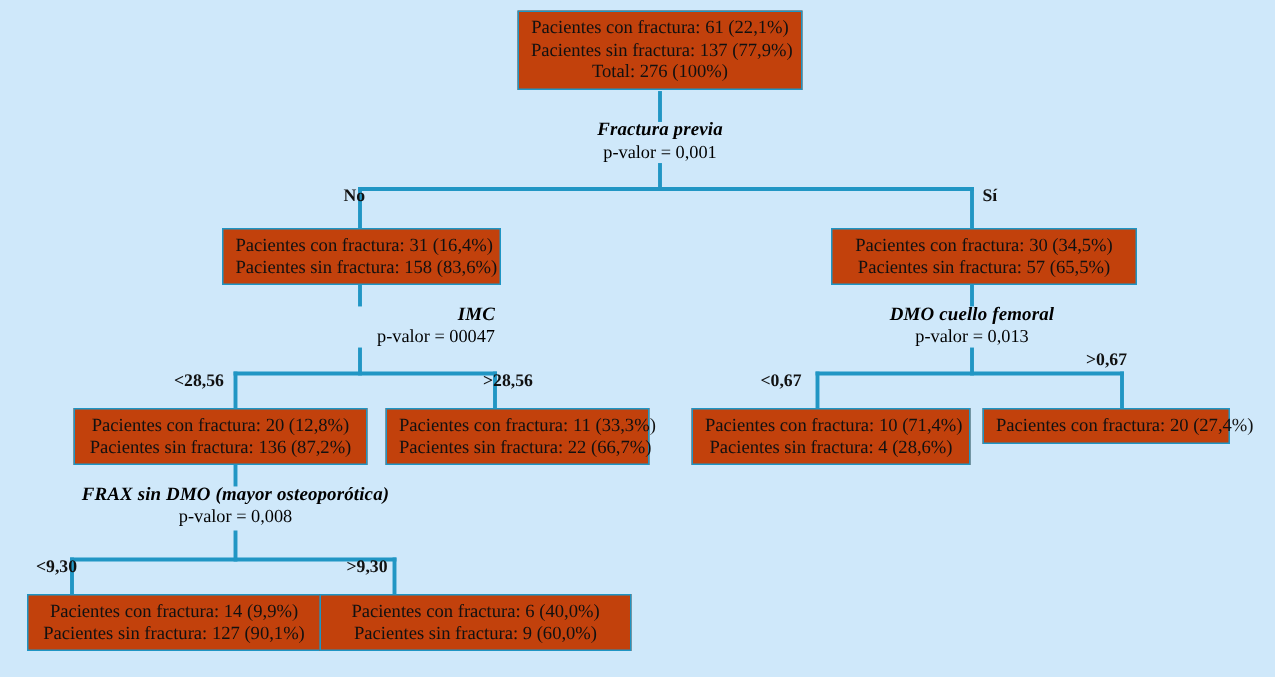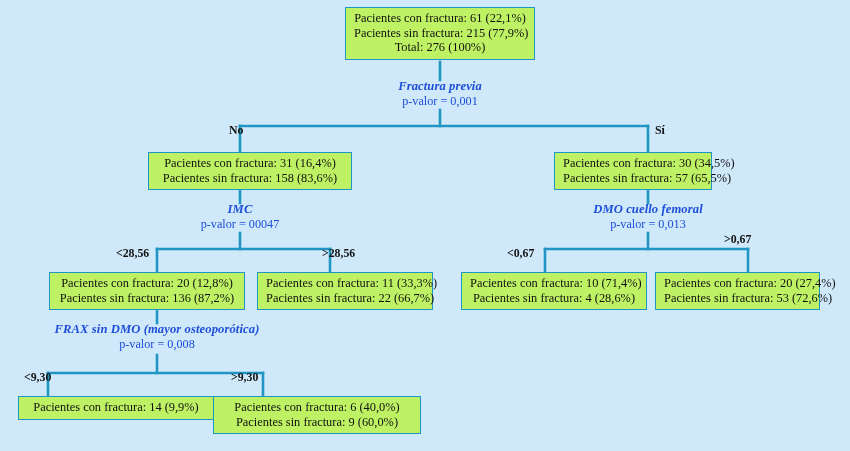--- a/index.html
+++ b/index.html
@@ -7,37 +7,37 @@
     width:850px;height:451px;
     background:#cfe8fa;
     font-family:"Liberation Serif","DejaVu Serif",serif;
     position:relative;overflow:hidden;
   }
   #tree{position:absolute;inset:0;}
   svg.edges{position:absolute;left:0;top:0;width:850px;height:451px;pointer-events:none;}
 
   .node{
     position:absolute;
-    background:#bef264;
+    background:#c2410c;
     border:1.6px solid #1e95c4;
     box-sizing:border-box;
     padding:3px 8px 4px 8px;
     text-align:center;
     line-height:1.18;
     font-size:12.4px;
     color:#111;
     white-space:nowrap;
   }
   .node .row{display:block;}
 
   .split{
     position:absolute;
     text-align:center;
     white-space:nowrap;
-    color:#1d4ed8;
+    color:#000000;
   }
   .split .var{
     display:block;
     font-weight:bold;
     font-style:italic;
     font-size:12.6px;
     letter-spacing:.1px;
   }
   .split .pval{
     display:block;
@@ -83,43 +83,43 @@
       <line x1="157" y1="308" x2="157" y2="323"></line>
       <line x1="157" y1="355" x2="157" y2="373"></line>
       <line x1="48" y1="373" x2="263" y2="373"></line>
       <line x1="48" y1="373" x2="48" y2="396"></line>
       <line x1="263" y1="373" x2="263" y2="396"></line>
     </g>
   </svg>
 
   <div class="node" style="left:345px;top:7px;width:190px;">
     <span class="row">Pacientes con fractura: 61 (22,1%)</span>
-    <span class="row">Pacientes sin fractura: 215 (77,9%)</span>
+    <span class="row">Pacientes sin fractura: 137 (77,9%)</span>
     <span class="row">Total: 276 (100%)</span>
   </div>
 
   <div class="split" style="left:340px;top:79px;width:200px;">
     <span class="var">Fractura previa</span>
     <span class="pval">p-valor = 0,001</span>
   </div>
 
   <div class="blabel" style="left:229px;top:123px;">No</div>
   <div class="blabel" style="left:655px;top:123px;font-family:Liberation Serif, serif;">Sí</div>
 
-  <div class="node" style="left:148px;top:152px;width:204px;">
+  <div class="node" style="left:148px;top:152px;width:186px;">
     <span class="row">Pacientes con fractura: 31 (16,4%)</span>
     <span class="row">Pacientes sin fractura: 158 (83,6%)</span>
   </div>
 
-  <div class="node" style="left:554px;top:152px;width:158px;">
+  <div class="node" style="left:554px;top:152px;width:204px;">
     <span class="row">Pacientes con fractura: 30 (34,5%)</span>
     <span class="row">Pacientes sin fractura: 57 (65,5%)</span>
   </div>
 
-  <div class="split" style="left:150px;top:202px;width:180px;">
+  <div class="split" style="left:150px;top:202px;width:180px;text-align:right;">
     <span class="var">IMC</span>
     <span class="pval">p-valor = 00047</span>
   </div>
 
   <div class="split" style="left:558px;top:202px;width:180px;">
     <span class="var">DMO cuello femoral</span>
     <span class="pval">p-valor = 0,013</span>
   </div>
 
   <div class="blabel" style="left:116px;top:246px;">&lt;28,56</div>
@@ -137,33 +137,33 @@
     <span class="row">Pacientes sin fractura: 22 (66,7%)</span>
   </div>
 
   <div class="node" style="left:461px;top:272px;width:186px;">
     <span class="row">Pacientes con fractura: 10 (71,4%)</span>
     <span class="row">Pacientes sin fractura: 4 (28,6%)</span>
   </div>
 
   <div class="node" style="left:655px;top:272px;width:165px;">
     <span class="row">Pacientes con fractura: 20 (27,4%)</span>
-    <span class="row">Pacientes sin fractura: 53 (72,6%)</span>
   </div>
 
   <div class="split" style="left:22px;top:322px;width:270px;">
     <span class="var">FRAX sin DMO (mayor osteoporótica)</span>
     <span class="pval">p-valor = 0,008</span>
   </div>
 
   <div class="blabel" style="left:24px;top:370px;">&lt;9,30</div>
   <div class="blabel" style="left:231px;top:370px;">&gt;9,30</div>
 
   <div class="node" style="left:18px;top:396px;width:196px;">
     <span class="row">Pacientes con fractura: 14 (9,9%)</span>
+    <span class="row">Pacientes sin fractura: 127 (90,1%)</span>
   </div>
 
   <div class="node" style="left:213px;top:396px;width:208px;">
     <span class="row">Pacientes con fractura: 6 (40,0%)</span>
     <span class="row">Pacientes sin fractura: 9 (60,0%)</span>
   </div>
 
 </div>
 
 </body></html>

